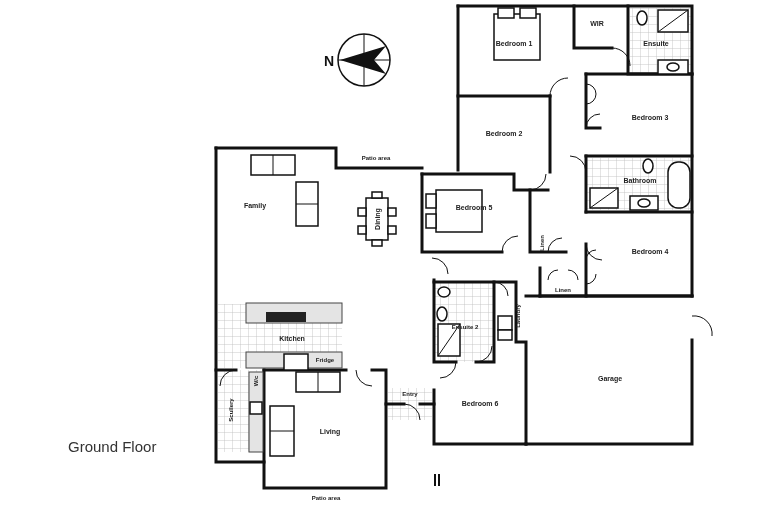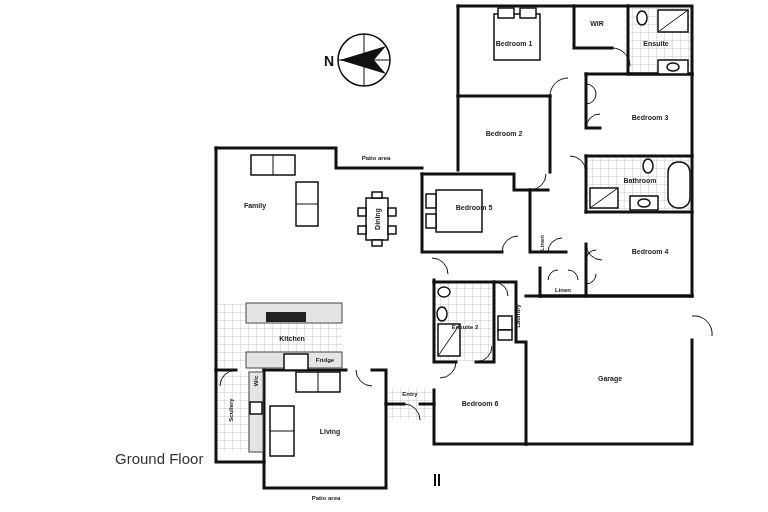--- a/index.html
+++ b/index.html
@@ -5,21 +5,21 @@
   html, body { margin: 0; padding: 0; background: #ffffff; }
   body { width: 768px; height: 512px; position: relative; overflow: hidden; font-family: "Liberation Sans", sans-serif; }
   #plan { position: absolute; left: 0; top: 0; width: 768px; height: 512px; }
   .wall { stroke: #111; stroke-width: 3; fill: none; stroke-linecap: square; }
   .tile { fill: url(#tiles); stroke: none; }
   .furn { fill: #fff; stroke: #111; stroke-width: 1.5; }
   .bench { fill: #e4e4e4; stroke: #444; stroke-width: 1; }
   .door { fill: none; stroke: #111; stroke-width: 1; }
   .room-label { font-family: "Liberation Sans", sans-serif; font-size: 7px; font-weight: bold; fill: #222; text-anchor: middle; }
   .small-label { font-family: "Liberation Sans", sans-serif; font-size: 6px; font-weight: bold; fill: #222; text-anchor: middle; }
-  .floor-title { position: absolute; left: 68px; top: 450px; font-family: "Liberation Sans", sans-serif; font-size: 15px; color: #333; margin-left: 47px; }
+  .floor-title { position: absolute; left: 68px; top: 438px; font-family: "Liberation Sans", sans-serif; font-size: 15px; color: #333; }
 </style>
 </head>
 <body>
 
 <svg id="plan" viewBox="0 0 768 512" xmlns="http://www.w3.org/2000/svg">
   <defs>
     <pattern id="tiles" width="8" height="8" patternUnits="userSpaceOnUse">
       <rect width="8" height="8" fill="#ffffff"></rect>
       <path d="M8 0 L0 0 0 8" fill="none" stroke="#bbbbbb" stroke-width="0.8"></path>
     </pattern>

